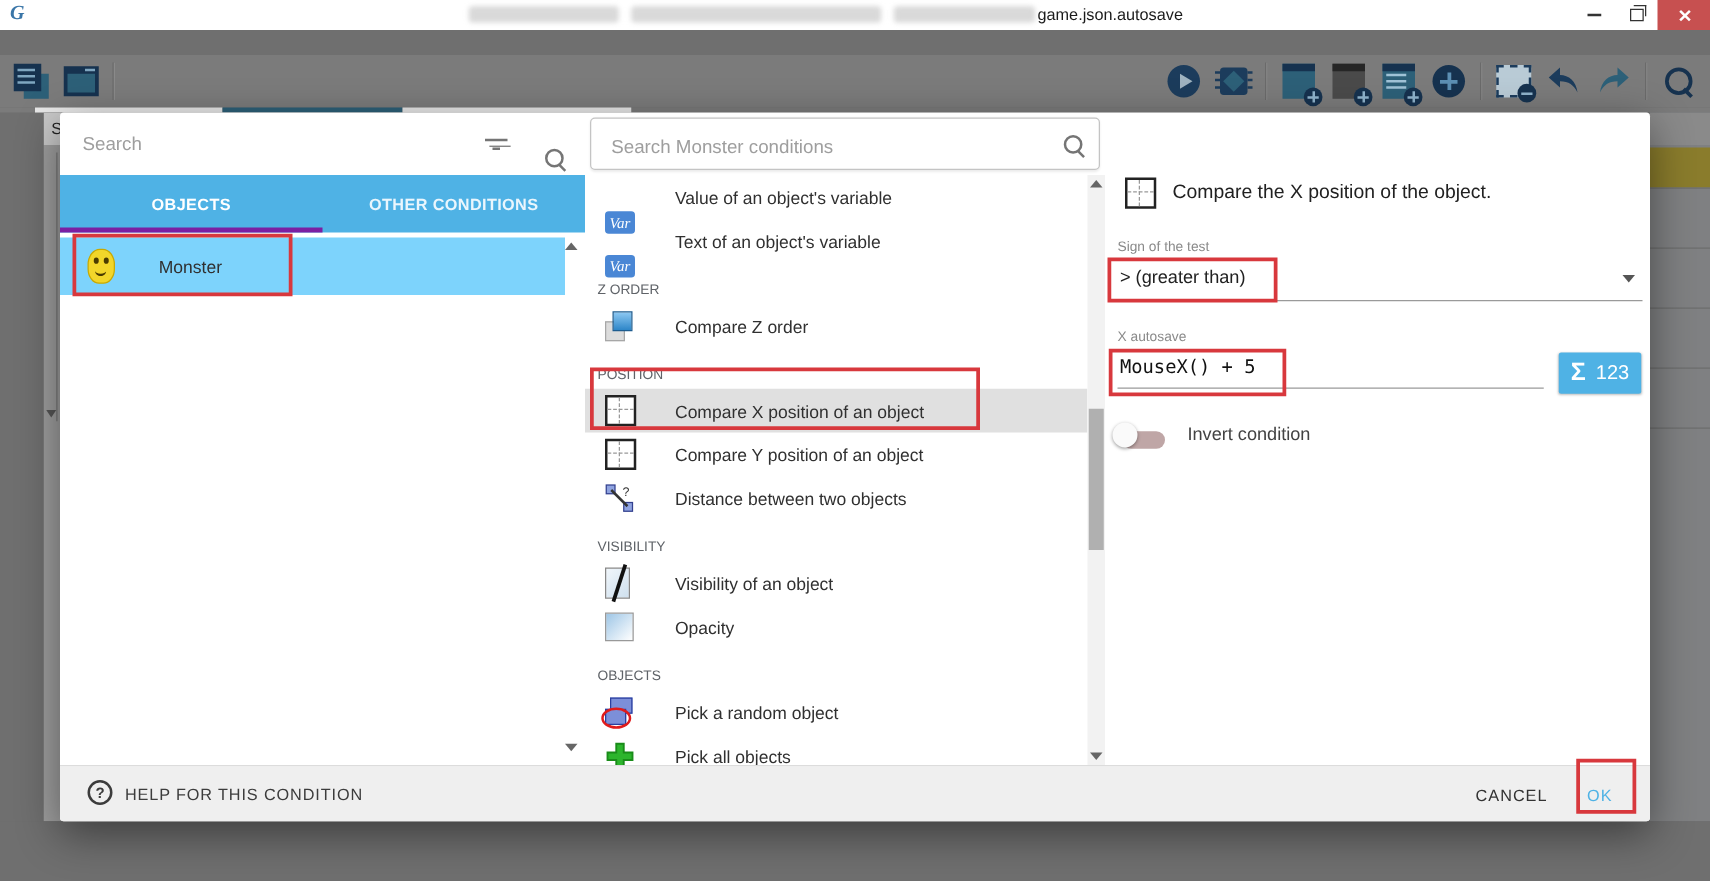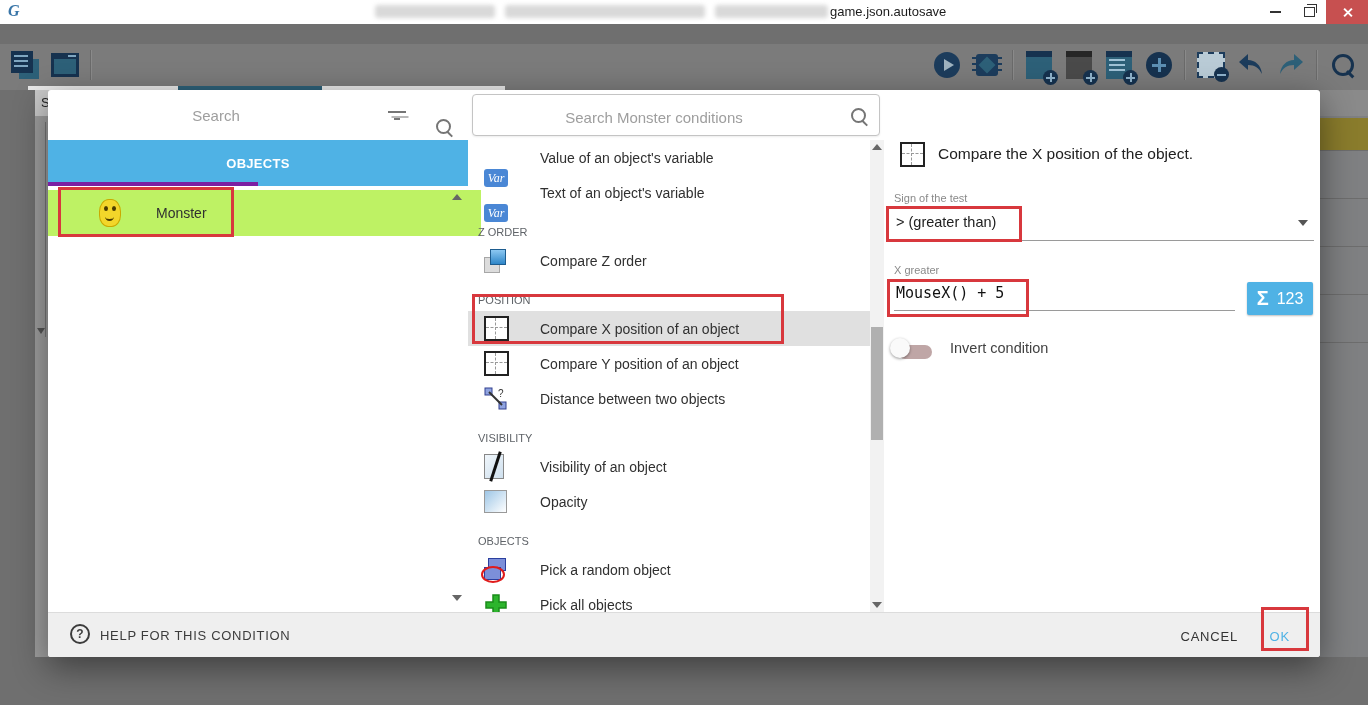--- a/index.html
+++ b/index.html
@@ -82,32 +82,32 @@
   .sr-olive{left:0;top:28px;width:48px;height:32px;background:#8a7c2c;}
   .sr-sep{left:0;width:48px;height:1px;background:#6d6d6d;}
 
   
   .dialog{left:48px;top:90px;width:1272px;height:567px;background:#fff;border-radius:3px;
           box-shadow:0 10px 34px rgba(0,0,0,.45);}
   .annotation{border:3px solid #d8383d;box-sizing:border-box;pointer-events:none;z-index:30;}
 
   
   .lp-search{left:0;top:0;width:420px;height:50px;border-bottom:1px solid #ececec;}
-  .search-input{position:absolute;left:16px;top:10px;width:300px;height:28px;border:none;outline:none;font-size:15px;color:#333;font-family:"Liberation Sans",sans-serif;background:transparent;text-align:center;}
+  .search-input{position:absolute;left:16px;top:10px;width:300px;height:28px;border:none;outline:none;font-size:15px;color:#333;font-family:"Liberation Sans",sans-serif;background:transparent;}
   .search-input::placeholder{color:#9e9e9e;}
   .ic-filter{position:relative;width:18px;height:12px;}
   .ic-filter:before{content:"";position:absolute;left:0;top:2px;width:18px;height:2px;background:#757575;box-shadow:3px 5px 0 -0.5px #757575;}
   .ic-filter:after{content:"";position:absolute;left:6px;top:9px;width:6px;height:2px;background:#757575;}
   .ic-mag{position:relative;width:11px;height:11px;border:2px solid #757575;border-radius:50%;}
   .ic-mag:after{content:"";position:absolute;left:10px;top:10px;width:7px;height:2px;background:#757575;transform:rotate(45deg);transform-origin:0 0;}
   .tabbar{left:0;top:50px;width:420px;height:46px;background:#4fb2e5;display:flex;}
   .tab{flex:1;display:flex;align-items:center;justify-content:center;font-size:13px;font-weight:bold;color:#fff;letter-spacing:.3px;}
   .tab.inactive{color:#eaf6fd;}
   .tab-underline{left:0;top:92px;width:210px;height:4px;background:#7b1fa2;}
-  .obj-row{left:0;top:100px;width:404px;height:46px;background:#bef264;display:flex;align-items:center;padding-left:29px;}
+  .obj-row{left:0;top:100px;width:404px;height:46px;background:#7dd3fc;display:flex;align-items:center;}
   .monster{position:relative;margin-left:22px;width:20px;height:26px;background:#f2d62a;border:1px solid #c9a900;border-radius:45% 45% 42% 42%;}
   .monster:before{content:"";position:absolute;left:4px;top:6px;width:4px;height:5px;background:#4a3b00;border-radius:50%;box-shadow:8px 0 0 #4a3b00;}
   .monster:after{content:"";position:absolute;left:5px;top:15px;width:9px;height:4px;border-bottom:2px solid #4a3b00;border-radius:0 0 8px 8px;}
   .obj-label{margin-left:35px;font-size:14px;color:#303030;}
   .vscroll-arrow{width:0;height:0;border-left:5px solid transparent;border-right:5px solid transparent;}
   .va-up{border-bottom:6px solid #666;}
   .va-down{border-top:6px solid #666;}
 
   
   .mid{left:420px;top:0;width:418px;height:567px;}
@@ -279,20 +279,21 @@
 
   <div class="abs dialog">
 
     <div class="abs lp-search">
       <input class="search-input" type="text" placeholder="Search" style="">
       <div class="abs ic-filter" style="left:340px;top:19px;"></div>
       <div class="abs ic-mag" style="left:388px;top:17px;"></div>
     </div>
     <div class="abs tabbar">
       <div class="tab">OBJECTS</div>
+      <div class="tab inactive">OTHER CONDITIONS</div>
     </div>
     <div class="abs tab-underline"></div>
 
     <div class="abs obj-row">
       <div class="monster"></div>
       <span class="obj-label">Monster</span>
     </div>
     <div class="abs annotation" style="left:10px;top:97px;width:176px;height:50px;"></div>
     <div class="abs vscroll-arrow va-up" style="left:404px;top:104px;"></div>
     <div class="abs vscroll-arrow va-down" style="left:404px;top:505px;"></div>
@@ -396,21 +397,21 @@
     <div class="abs rp">
       <div class="abs icon-cmp" style="left:14px;top:14px;"></div>
       <div class="rp-title">Compare the X position of the object.</div>
 
       <div class="small-label" style="left:8px;top:64px;">Sign of the test</div>
       <div class="field-value" style="left:10px;top:86px;">&gt; (greater than)</div>
       <div class="caret-down" style="left:412px;top:92px;"></div>
       <div class="underline" style="left:8px;top:112px;width:420px;"></div>
       <div class="abs annotation" style="left:0px;top:78px;width:136px;height:36px;"></div>
 
-      <div class="small-label" style="left:8px;top:136px;">X greater</div>
+      <div class="small-label" style="left:8px;top:136px;">X autosave</div>
       <div class="field-value mono" style="left:10px;top:156px;">MouseX() + 5</div>
       <div class="underline" style="left:8px;top:182px;width:341px;"></div>
       <button class="sigma-btn">
         <span class="sigma-glyph">Σ</span>
         <span class="sigma-badge">123</span>
       </button>
       <div class="abs annotation" style="left:1px;top:151px;width:142px;height:38px;"></div>
 
       <div class="toggle-track"></div>
       <div class="toggle-thumb"></div>

